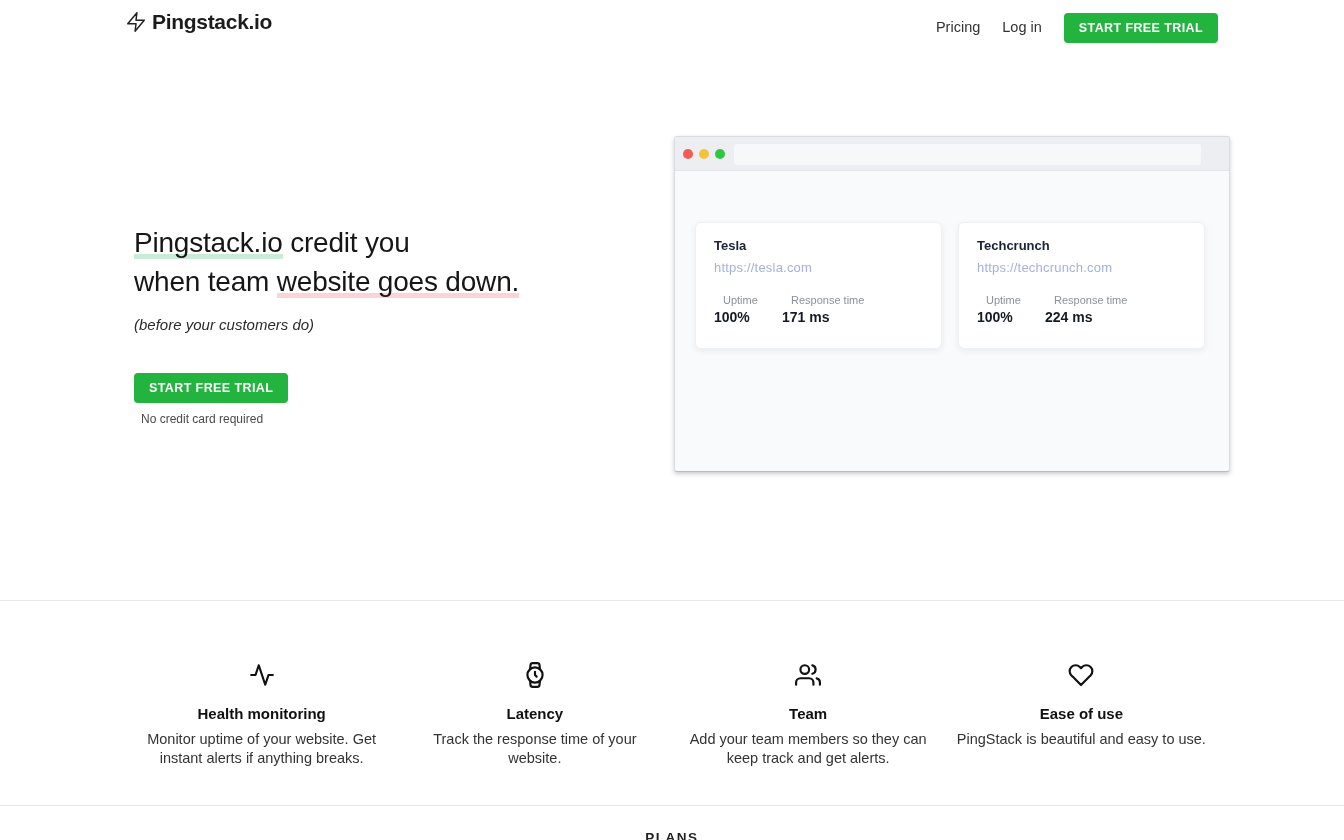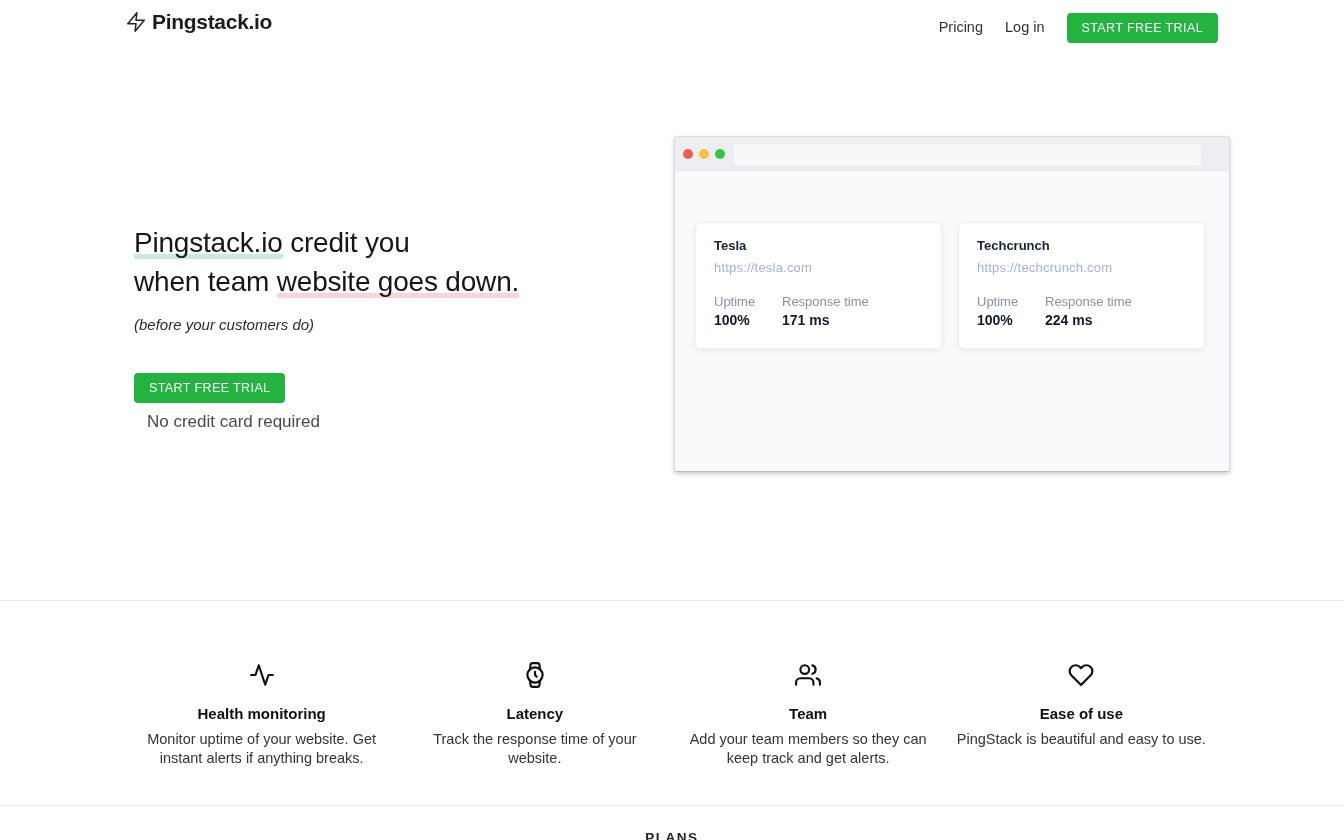--- a/index.html
+++ b/index.html
@@ -7,33 +7,33 @@
     font-family: "Liberation Sans", "DejaVu Sans", sans-serif; color: #1c1c1c; }
   .page { position: relative; width: 1344px; height: 840px; }
 
   
   .header { position: absolute; top: 0; left: 0; right: 0; height: 54px; }
   .logo { position: absolute; left: 125px; top: 10px; display: flex; align-items: center; gap: 5px; }
   .logo svg { display: block; }
   .logo-text { font-size: 21px; font-weight: 700; letter-spacing: -0.3px; color: #1c1c1c; }
   .nav { position: absolute; right: 126px; top: 13px; display: flex; align-items: flex-start; gap: 22px; }
   .nav-link { font-size: 14.5px; color: #333; cursor: pointer; line-height: 28px; }
-  .btn-green { background: #23b440; color: #fff; font-size: 12.5px; font-weight: 400;
+  .btn-green { background: #23b440; color: #fff; font-size: 12.5px; font-weight: 700;
     letter-spacing: 0.4px; border: none; border-radius: 4px; padding: 8px 15px; cursor: pointer;
     font-family: inherit; }
 
   
   .hero-text { position: absolute; left: 134px; top: 224px; width: 520px; }
   .hero-heading { font-size: 28px; font-weight: 400; line-height: 38.5px; color: #161616; letter-spacing: -0.2px; }
   .hl { padding-bottom: 1px; background-repeat: no-repeat; background-position: 0 100%; background-size: 100% 5px; }
   .hl-green { background-image: linear-gradient(#c9ecd8, #c9ecd8); }
   .hl-pink  { background-image: linear-gradient(#fbd4d9, #fbd4d9); }
   .hero-sub { margin-top: 15px; font-size: 15px; font-style: italic; color: #2b2b2b; }
   .hero-cta { margin-top: 40px; }
-  .hero-note { margin-top: 9px; margin-left: 13px; font-size: 17px; color: #4a4a4a; }
+  .hero-note { margin-top: 9px; margin-left: 7px; font-size: 12px; color: #4a4a4a; }
 
   
   .browser { position: absolute; left: 674px; top: 136px; width: 556px; height: 336px;
     background: #f9fafb; border: 1px solid #d9dde2; border-bottom-color: #b8bdc5;
     border-radius: 3px; box-shadow: 0 2px 4px rgba(40,50,60,0.25); }
   .titlebar { position: relative; height: 34px; background: #eceef1; border-bottom: 1px solid #e1e4e8;
     border-radius: 3px 3px 0 0; }
   .dots { position: absolute; left: 8px; top: 12px; display: flex; gap: 6px; }
   .dot { width: 10px; height: 10px; border-radius: 50%; }
   .dot-red { background: #f25c54; }
@@ -41,21 +41,21 @@
   .dot-green { background: #2fc742; }
   .urlbar { position: absolute; left: 59px; top: 7px; width: 467px; height: 21px;
     background: #f6f8fa; border-radius: 3px; }
   .browser-body { padding: 51px 0 0 20px; display: flex; gap: 16px; }
   .site-card { width: 247px; height: 127px; background: #ffffff; border: 1px solid #eef0f4;
     border-radius: 6px; box-shadow: 0 2px 6px rgba(30,40,60,0.07); padding: 15px 18px; }
   .site-name { font-size: 13px; font-weight: 700; color: #1b2136; }
   .site-url { margin-top: 7px; font-size: 13px; color: #a4b1dd; letter-spacing: 0.2px; }
   .site-stats { margin-top: 19px; display: flex; }
   .stat-col-1 { width: 68px; }
-  .stat-label { font-size: 13px; color: #8a909c; }
+  .stat-label { font-size: 11px; color: #8a909c; margin-left: 9px; }
   .stat-value { margin-top: 3px; font-size: 14px; font-weight: 700; color: #151a28; }
 
   
   .divider { position: absolute; left: 0; right: 0; height: 0; border-top: 1px solid #e7e7e7; }
   .divider-1 { top: 600px; }
   .divider-2 { top: 805px; }
   .features { position: absolute; top: 600px; left: 125px; width: 1093px; height: 205px; display: flex; }
   .feature { flex: 1; text-align: center; padding-top: 62px; }
   .feature-icon { height: 24px; }
   .feature-icon svg { display: inline-block; }

